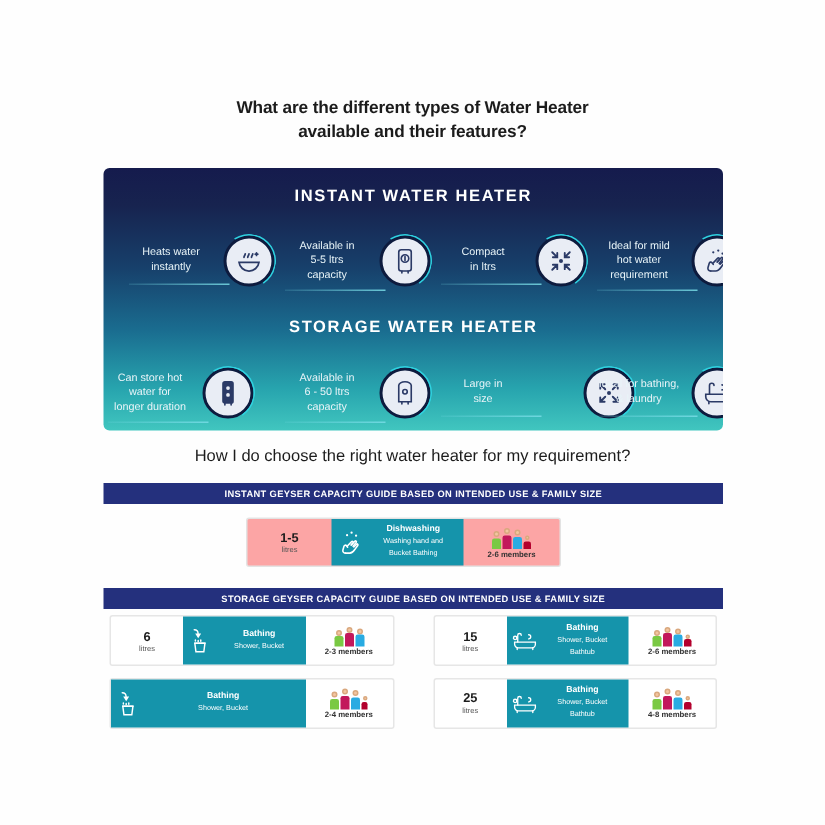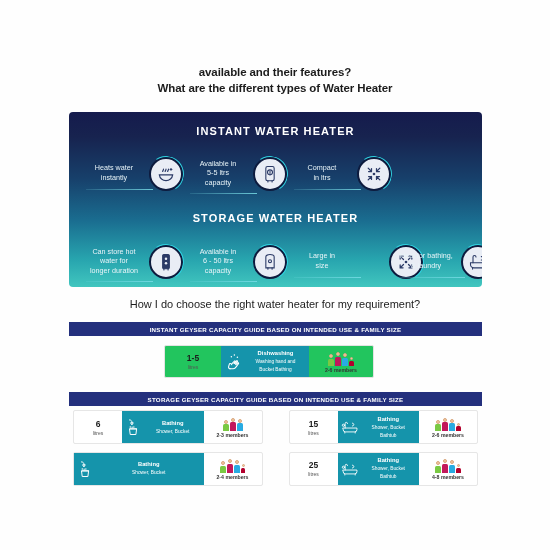--- a/index.html
+++ b/index.html
@@ -83,21 +83,21 @@
     display: flex; align-items: center; justify-content: center;
     text-align: center;
   }
   .guide-header.instant { top: 322px; }
   .guide-header.storage { top: 392px; }
 
   
   .instant-row-wrap {
     position: absolute; left: 164px; top: 345px;
     width: 210px; height: 33px;
-    background: #22c55e; border: 1px solid #e3e3e3; border-radius: 2px;
+    background: #fca5a5; border: 1px solid #e3e3e3; border-radius: 2px;
     display: flex; align-items: stretch;
   }
   .cap-cell {
     width: 56px; display: flex; flex-direction: column;
     align-items: center; justify-content: center; text-align: center;
   }
   .cap-num { font-size: 8.5px; font-weight: bold; color: #1c1c1c; }
   .cap-unit { font-size: 5px; color: #555; margin-top: 1px; }
 
   .use-cell {
@@ -134,22 +134,22 @@
   .s-cap { width: 48px; display: flex; flex-direction: column; align-items: center; justify-content: center; }
   .s-use { flex: 1; background: #1594ab; color: #fff; display: flex; align-items: center; padding: 0 3px; gap: 2px; }
   .s-mem { width: 58px; display: flex; flex-direction: column; align-items: center; justify-content: center; }
 </style>
 </head>
 <body>
 
 <div class="page">
 
   <div class="top-question">
+    <div>What are the different types of Water Heater</div>
     <div>available and their features?</div>
-    <div>What are the different types of Water Heater</div>
   </div>
 
   <div class="banner">
 
     <div class="sect-title instant">INSTANT WATER HEATER</div>
 
     <div class="feat-row instant">
 
       <div class="feat" style="left:14px;">
         <div class="feat-text">
@@ -190,28 +190,46 @@
           <svg viewBox="0 0 24 24" fill="none" stroke="#2b3a66" stroke-width="1.5" stroke-linecap="round">
             <circle cx="12" cy="12" r="1.6" fill="#2b3a66" stroke="none"></circle>
             <path d="M5 5l4 4M9 5.5V9H5.5"></path>
             <path d="M19 5l-4 4M15 5.5V9h3.5"></path>
             <path d="M5 19l4-4M9 18.5V15H5.5"></path>
             <path d="M19 19l-4-4M15 18.5V15h3.5"></path>
           </svg>
         </div>
       </div>
 
+      <div class="feat" style="left:326px;">
+        <div class="feat-text">
+          <span>Ideal for mild</span><br>
+          <span>hot water</span><br>
+          <span>requirement</span>
+        </div>
+        <div class="feat-icon">
+          <svg viewBox="0 0 24 24" fill="none" stroke="#2b3a66" stroke-width="1.3" stroke-linecap="round">
+            <path d="M7 20c-1.6 0-2.6-1.4-2.2-2.8l1-3.4c.3-1 1.6-1.2 2.2-.4l1 1.3"></path>
+            <path d="M9 13.5l3.6-3.8c.7-.7 1.8.3 1.2 1.1l-1.6 2"></path>
+            <path d="M12.2 12.8l3.2-3.4c.7-.7 1.8.3 1.2 1.1l-2.8 3.4"></path>
+            <path d="M14.5 14.5l2.4-2.4c.7-.7 1.7.3 1.1 1.1l-2.2 3c-.9 1.2-2.3 3.8-4.8 3.8H7"></path>
+            <circle cx="9" cy="5" r="0.9" fill="#2b3a66" stroke="none"></circle>
+            <circle cx="13" cy="3.6" r="0.9" fill="#2b3a66" stroke="none"></circle>
+            <circle cx="16.4" cy="6" r="0.9" fill="#2b3a66" stroke="none"></circle>
+          </svg>
+        </div>
+      </div>
 
     </div>
 
     <div class="sect-title storage">STORAGE WATER HEATER</div>
 
     <div class="feat-row storage">
 
-      <div class="feat" style="left:14px;">
+      <div class="feat" style="left:0;">
         <div class="feat-text">
           <span>Can store hot</span><br>
           <span>water for</span><br>
           <span>longer duration</span>
         </div>
         <div class="feat-icon">
           <svg viewBox="0 0 24 24" fill="none" stroke="#2b3a66" stroke-width="1.3" stroke-linecap="round">
             <rect x="8" y="3" width="8" height="17" rx="1.5" fill="#2b3a66" stroke="#2b3a66"></rect>
             <circle cx="12" cy="8" r="1.5" fill="#e9edf5" stroke="none"></circle>
             <circle cx="12" cy="13.5" r="1.5" fill="#e9edf5" stroke="none"></circle>

